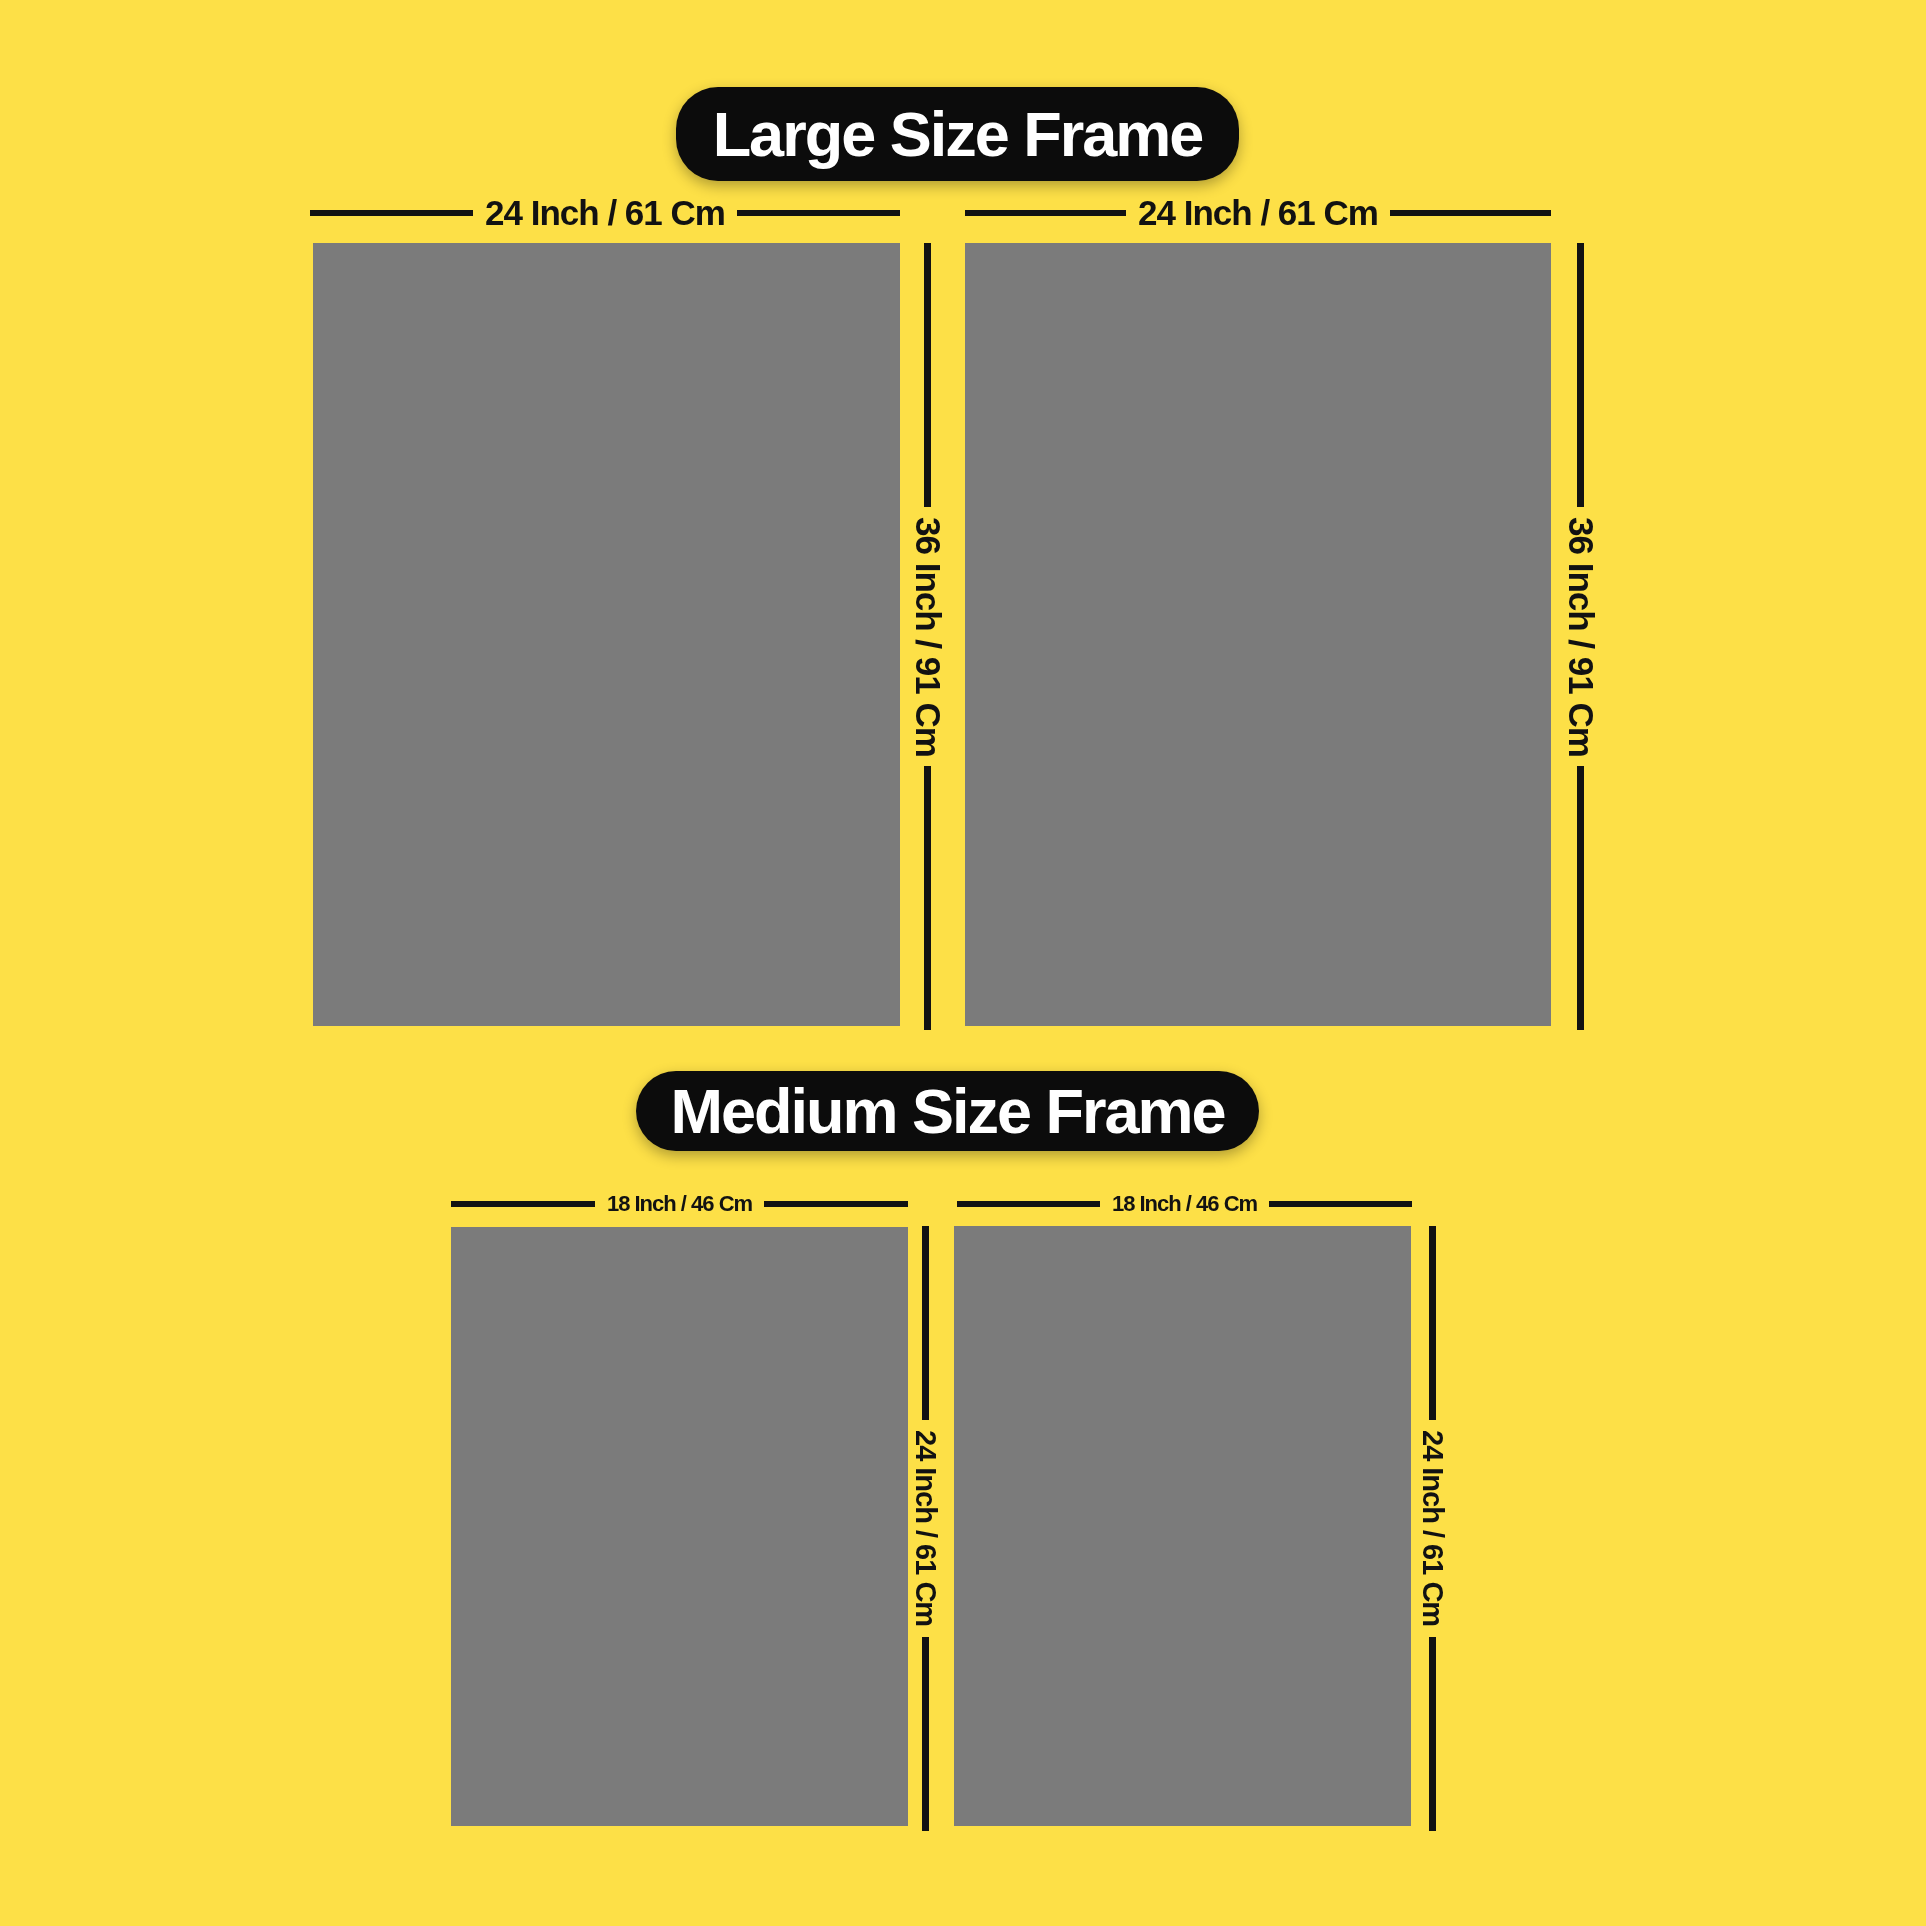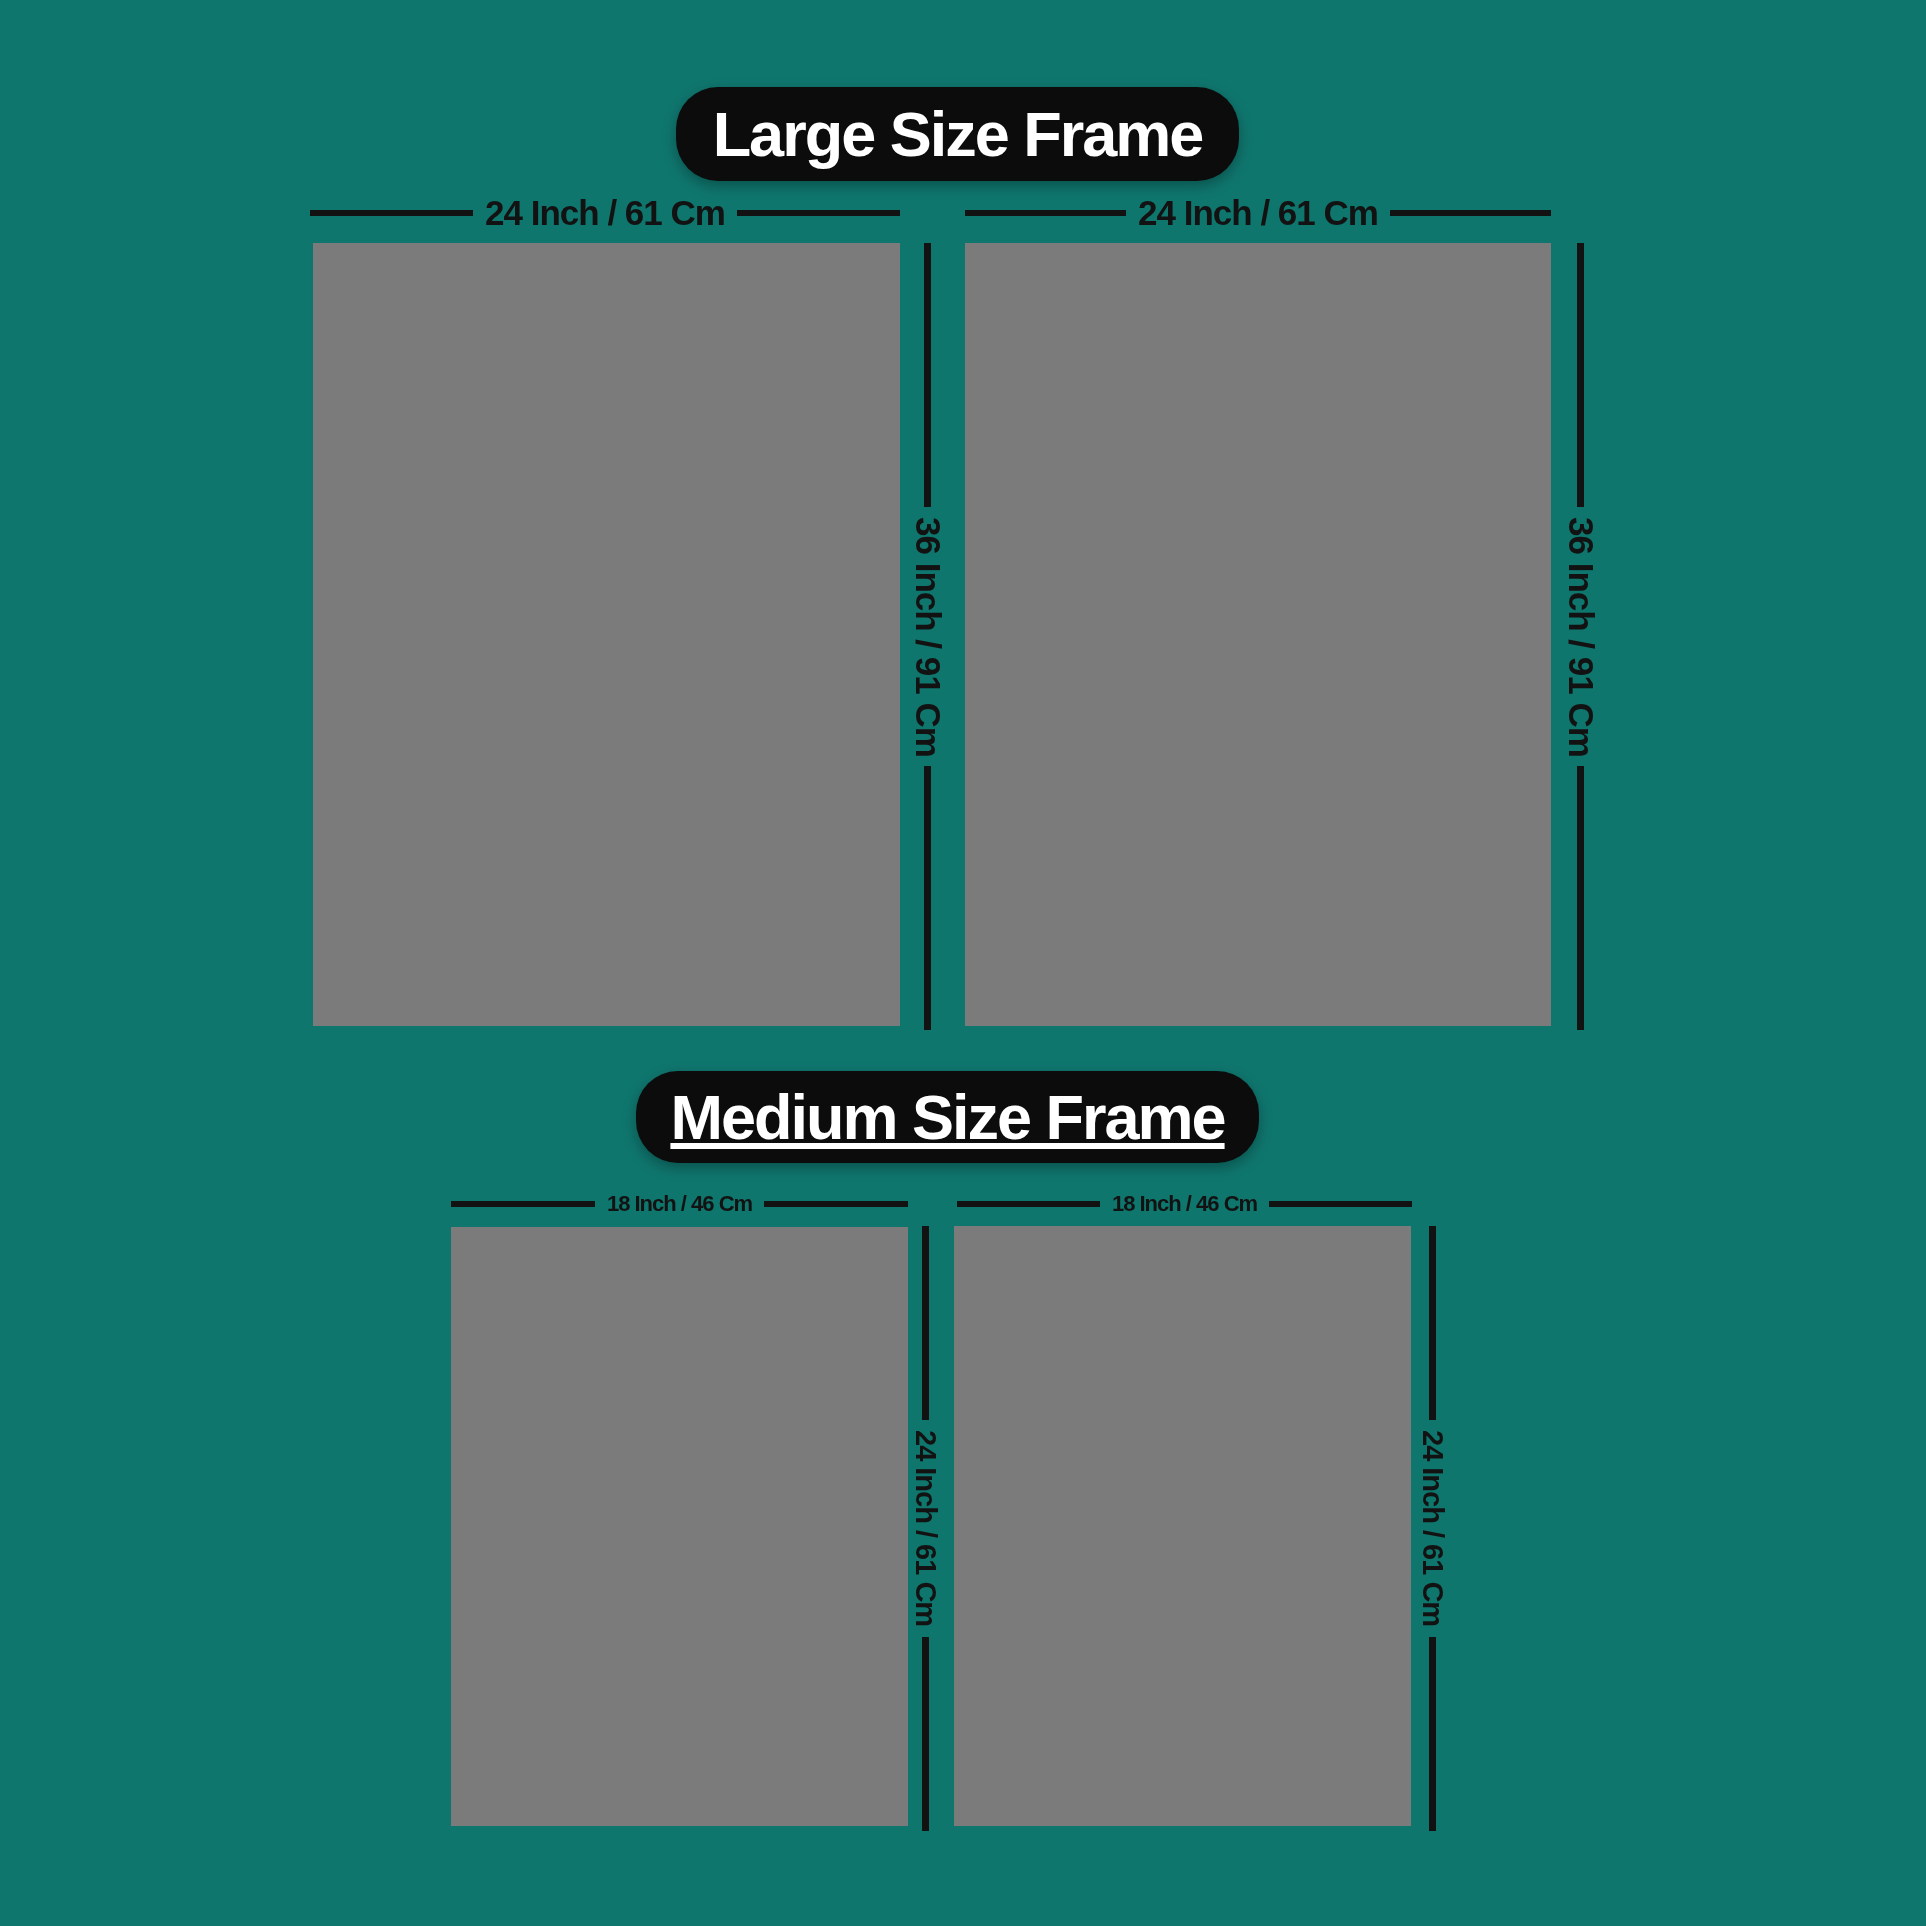--- a/index.html
+++ b/index.html
@@ -4,42 +4,42 @@
 <style>
   html, body {
     margin: 0;
     padding: 0;
     background: #ffffff;
   }
   #canvas {
     position: relative;
     width: 1927px;
     height: 1927px;
-    background: #0f766e;
+    background: #fde047;
     font-family: "Liberation Sans", sans-serif;
     overflow: hidden;
   }
 
   
   .pill {
     position: absolute;
     background: #0c0c0c;
     color: #ffffff;
     border-radius: 42px;
     display: flex;
     align-items: center;
     justify-content: center;
     font-weight: 700;
     font-size: 63px;
     letter-spacing: -2px;
     box-shadow: 0 5px 14px rgba(0,0,0,0.30);
     white-space: nowrap;
   }
   #pill-large  { left: 676px;  top: 87px;   width: 563px; height: 94px; }
-  #pill-medium { left: 636px;  top: 1071px; width: 623px; height: 92px; text-decoration: underline; }
+  #pill-medium { left: 636px;  top: 1071px; width: 623px; height: 80px; }
 
   
   .hdim {
     position: absolute;
     display: flex;
     align-items: center;
     column-gap: 12px;
     height: 48px;
   }
   .hdim .dline {

